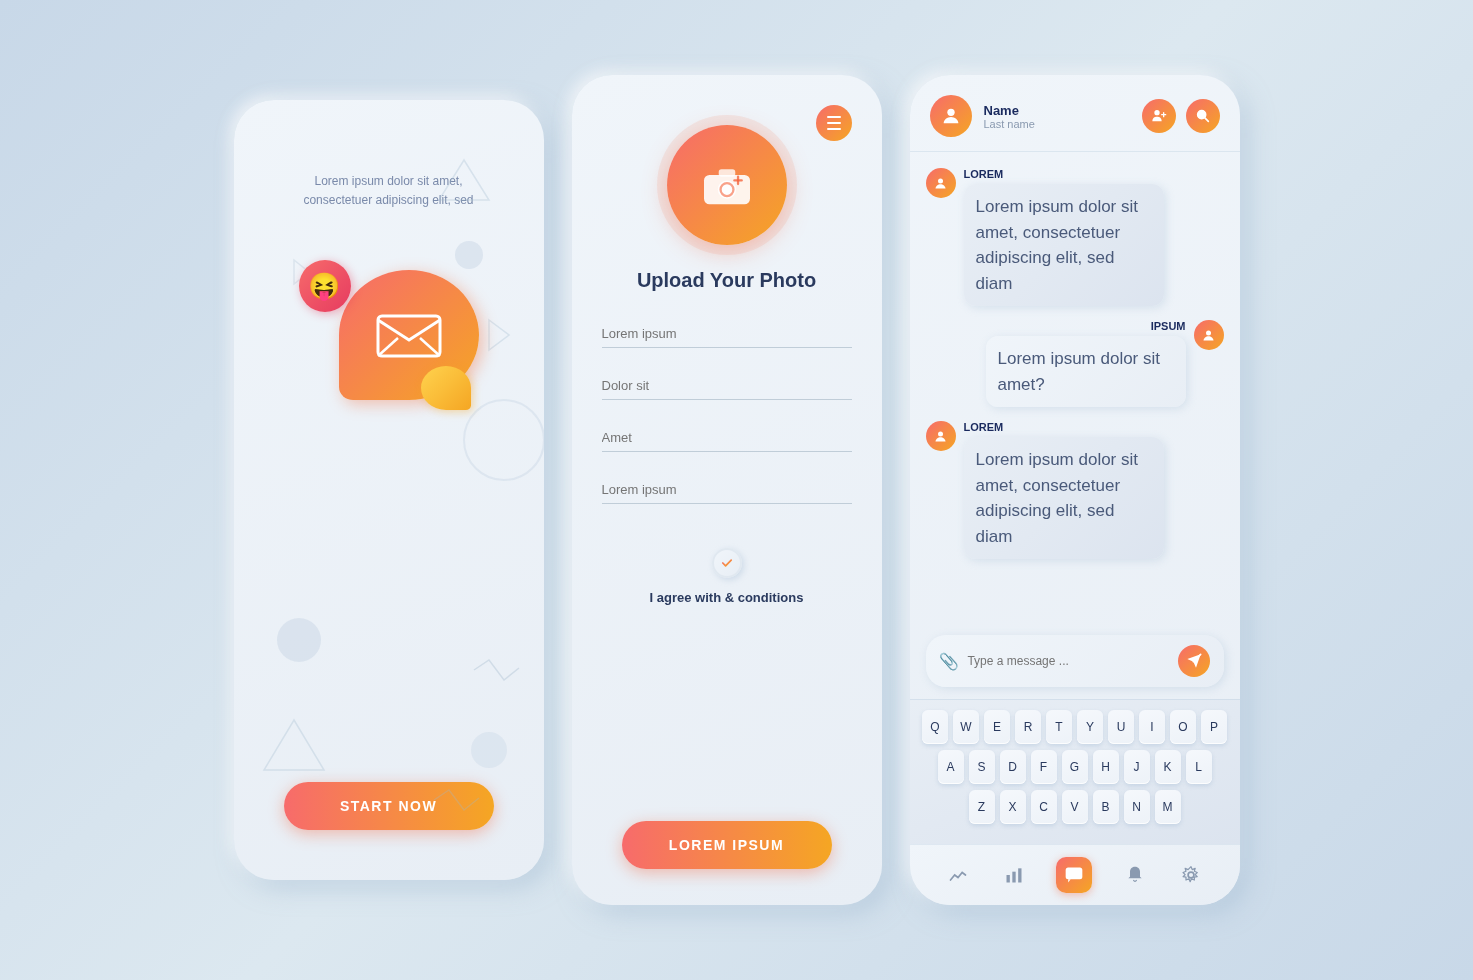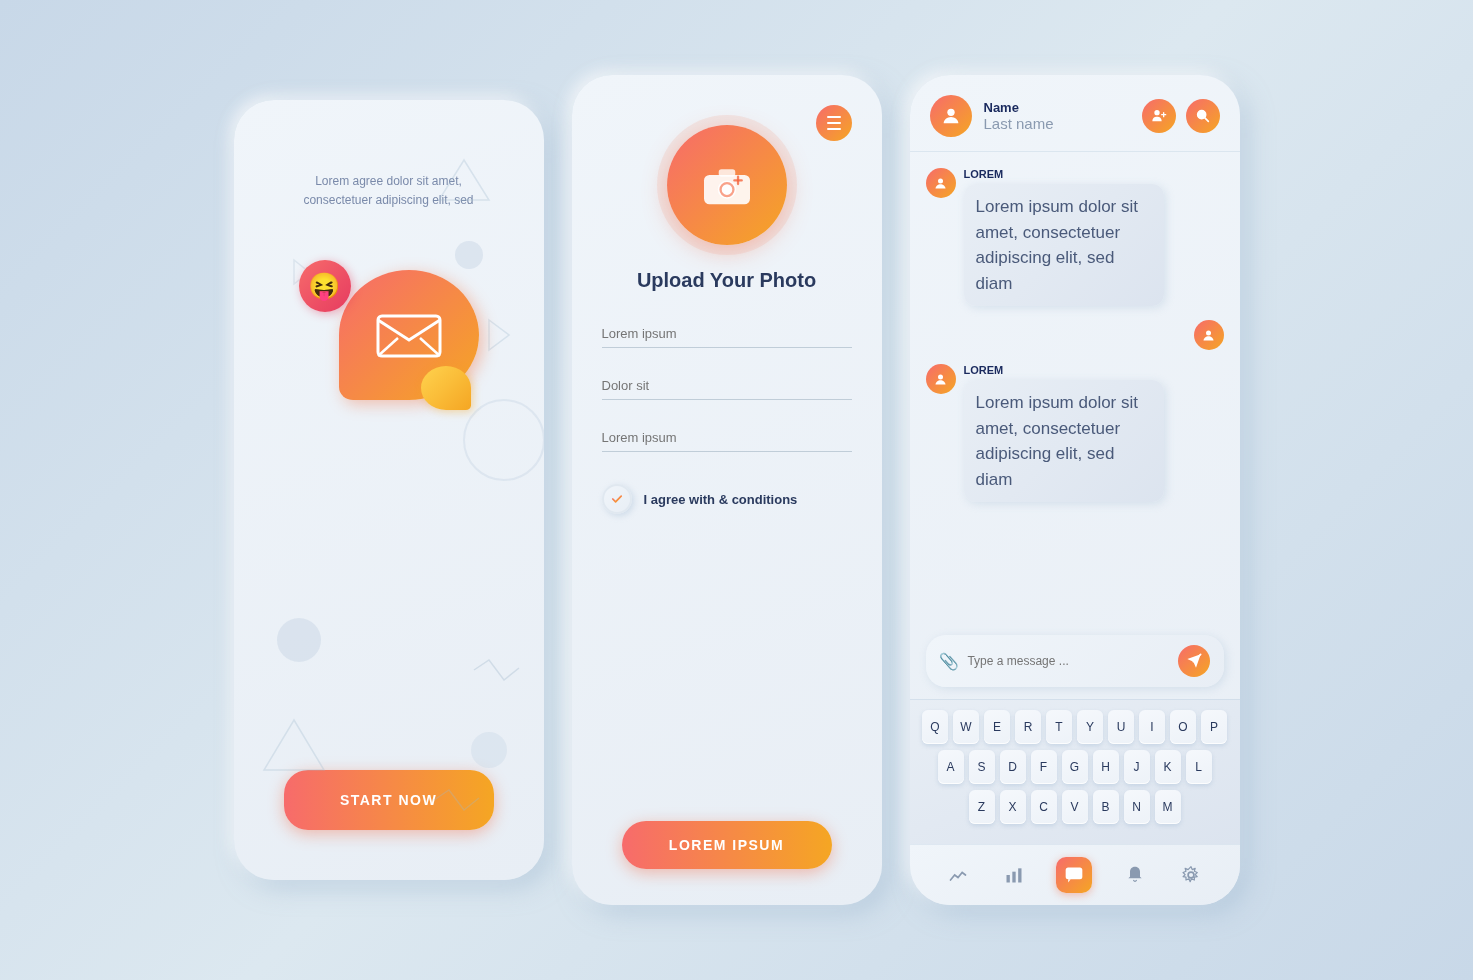--- a/index.html
+++ b/index.html
@@ -102,21 +102,21 @@
       border-radius: 50% 50% 10% 50%;
       position: absolute;
       right: 8px;
       bottom: -10px;
       box-shadow: 2px 2px 8px rgba(245,166,35,0.4);
     }
 
     .start-btn {
       margin-top: auto;
       width: 210px;
-      height: 60px;
+      height: 48px;
       background: linear-gradient(90deg, #f76b6b 0%, #f5a623 100%);
       border-radius: 24px;
       display: flex;
       align-items: center;
       justify-content: center;
       font-size: 14px;
       font-weight: 800;
       color: white;
       letter-spacing: 1.5px;
       box-shadow: 0 4px 16px rgba(245,100,60,0.4);
@@ -192,21 +192,22 @@
       padding: 6px 0;
       font-size: 13px;
       color: #6a7a8a;
       outline: none;
     }
 
     .agree-row {
       display: flex;
       align-items: center;
       gap: 12px;
-      margin-top: 8px;
+      margin-top: 20px;
+      flex-direction: column;
     }
 
     .agree-check {
       width: 30px;
       height: 30px;
       border-radius: 50%;
       border: 2px solid #e0e8f0;
       background: linear-gradient(135deg, #f0f5fa, #e8eef5);
       display: flex;
       align-items: center;
@@ -263,21 +264,21 @@
       display: flex;
       align-items: center;
       justify-content: center;
       flex-shrink: 0;
     }
 
     .avatar svg { width: 22px; height: 22px; fill: white; }
 
     .chat-header-info { flex: 1; }
     .chat-name { font-size: 13px; font-weight: 700; color: #1a2a5e; }
-    .chat-lastname { font-size: 15px; color: #8a9ab0; }
+    .chat-lastname { font-size: 11px; color: #8a9ab0; }
 
     .header-actions { display: flex; gap: 10px; }
 
     .header-btn {
       width: 34px;
       height: 34px;
       border-radius: 50%;
       background: linear-gradient(135deg, #f76b6b, #f5a623);
       display: flex;
       align-items: center;
@@ -446,21 +447,21 @@
 
     <polygon points="255,220 275,235 255,250" fill="none" stroke="#a0b8cc" stroke-width="1.5" opacity="0.3"></polygon>
 
     <circle cx="270" cy="340" r="40" fill="none" stroke="#b0c5d8" stroke-width="2" opacity="0.25"></circle>
 
     <polygon points="60,160 75,172 60,184" fill="none" stroke="#a0b8cc" stroke-width="1.5" opacity="0.25"></polygon>
 
     <polyline points="200,700 215,690 230,710 245,698" fill="none" stroke="#a0b8cc" stroke-width="1.5" opacity="0.3"></polyline>
   </svg>
 
-  <p class="subtitle">Lorem agree dolor sit amet, consectetuer adipiscing elit, sed</p>
+  <p class="subtitle">Lorem ipsum dolor sit amet, consectetuer adipiscing elit, sed</p>
 
   <div class="icon-area">
 
     <div class="emoji-face">😝</div>
 
     <div class="speech-bubble">
       <svg class="envelope-icon" viewBox="0 0 70 55" fill="none" xmlns="http://www.w3.org/2000/svg">
         <rect x="4" y="8" width="62" height="40" rx="4" stroke="white" stroke-width="3" fill="none"></rect>
         <path d="M4 12 L35 32 L66 12" stroke="white" stroke-width="3" fill="none"></path>
         <path d="M4 48 L24 30" stroke="white" stroke-width="2.5" fill="none"></path>
@@ -491,20 +492,21 @@
       <line x1="38" y1="20" x2="46" y2="20" stroke="rgba(245,100,60,0.8)" stroke-width="2.5" stroke-linecap="round"></line>
       <line x1="42" y1="16" x2="42" y2="24" stroke="rgba(245,100,60,0.8)" stroke-width="2.5" stroke-linecap="round"></line>
     </svg>
   </div>
 
   <h2 class="upload-title">Upload Your Photo</h2>
 
   <div class="form-group">
     <input class="form-field" type="text" placeholder="Lorem ipsum" style="">
     <input class="form-field" type="text" placeholder="Dolor sit" style="">
+    <input class="form-field" type="text" placeholder="Amet" style="">
     <input class="form-field" type="text" placeholder="Lorem ipsum" style="">
 
     <div class="agree-row">
       <div class="agree-check">
         <svg viewBox="0 0 20 20" width="14" height="14" fill="none" xmlns="http://www.w3.org/2000/svg">
           <path d="M4 10 L8 14 L16 6" stroke="url(#chkGrad)" stroke-width="2.5" stroke-linecap="round" stroke-linejoin="round"></path>
           <defs>
             <linearGradient id="chkGrad" x1="0" y1="0" x2="1" y2="1">
               <stop offset="0%" stop-color="#f76b6b"></stop>
               <stop offset="100%" stop-color="#f5a623"></stop>
@@ -564,20 +566,24 @@
         <div class="msg-bubble">Lorem ipsum dolor sit amet, consectetuer adipiscing elit, sed diam</div>
       </div>
     </div>
 
     <div class="msg-row right">
       <div class="msg-avatar">
         <svg viewBox="0 0 24 24" xmlns="http://www.w3.org/2000/svg">
             <circle cx="12" cy="8" r="4" fill="white"></circle>
             <path d="M4 20 C4 16 8 13 12 13 C16 13 20 16 20 20" fill="white"></path>
           </svg>
+      </div>
+      <div class="msg-content">
+        <div class="msg-sender" style="text-align:right;">IPSUM</div>
+        <div class="msg-bubble right-bubble">Lorem ipsum dolor sit amet?</div>
       </div>
     </div>
 
     <div class="msg-row">
       <div class="msg-avatar">
         <svg viewBox="0 0 24 24" xmlns="http://www.w3.org/2000/svg">
             <circle cx="12" cy="8" r="4" fill="white"></circle>
             <path d="M4 20 C4 16 8 13 12 13 C16 13 20 16 20 20" fill="white"></path>
           </svg>
       </div>

